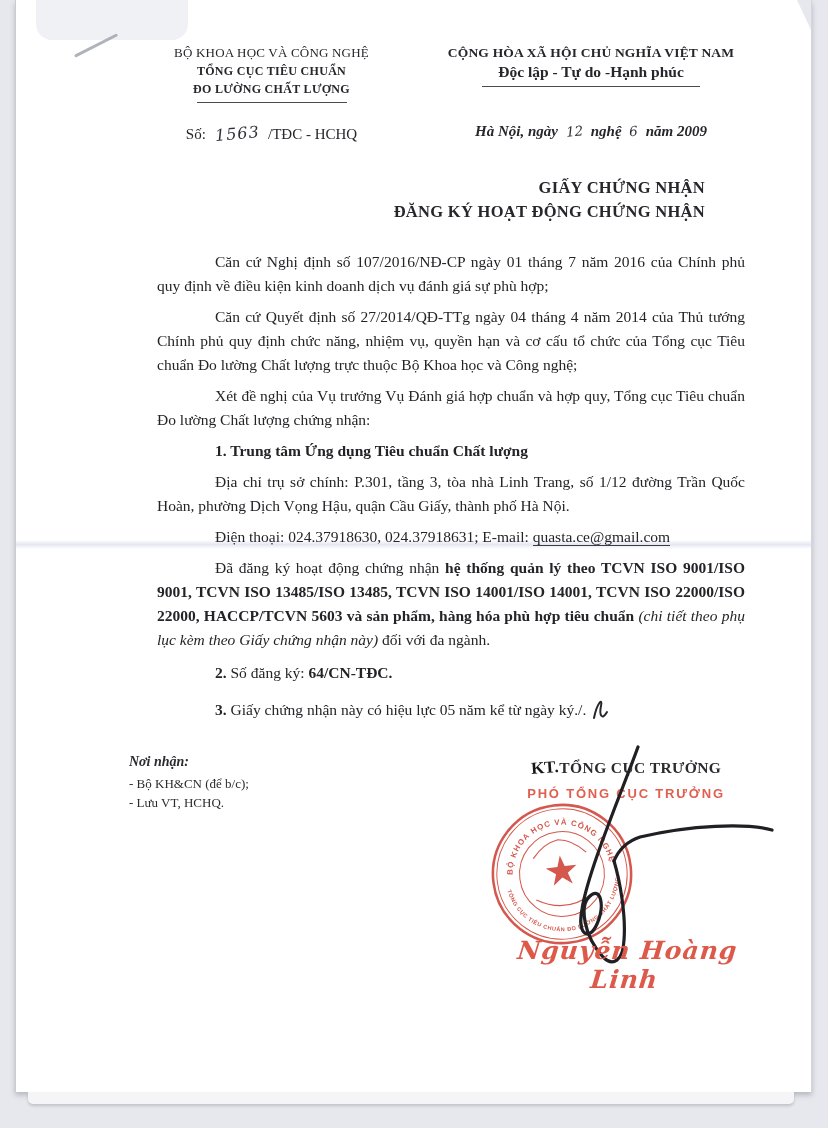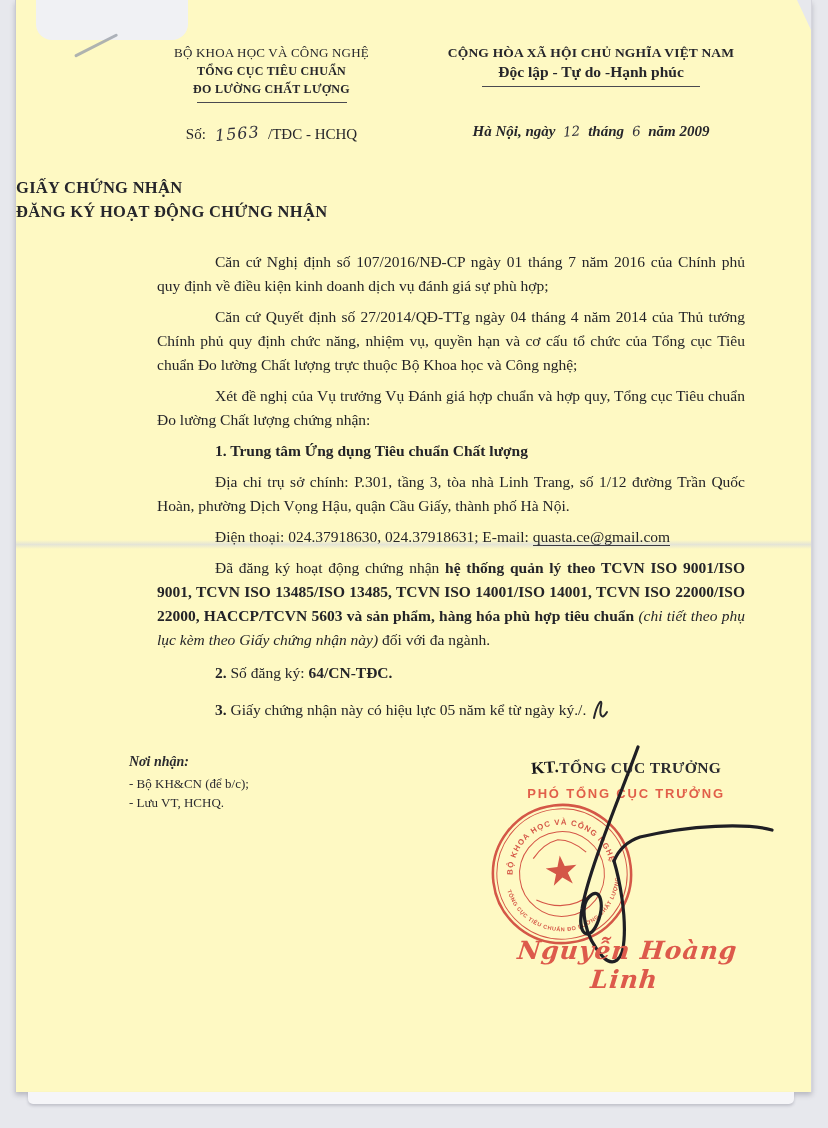--- a/index.html
+++ b/index.html
@@ -4,21 +4,21 @@
 <style>
   html,body{margin:0;padding:0;}
   body{
     width:828px;height:1128px;position:relative;overflow:hidden;
     background:#e7e8ed;
     font-family:"Liberation Serif","DejaVu Serif",serif;
     color:#26262b;
   }
   .paper{
     position:absolute;left:15px;top:0;width:795px;height:1092px;
-    background:#fef9c3;
+    background:#ffffff;
     border-left:1px solid #c9cad2;
     border-right:1px solid #d5d5dd;
     box-shadow:0 3px 5px rgba(60,60,80,.28);
   }
   .corner-cut{
     position:absolute;right:0;top:0;width:0;height:0;
     border-top:30px solid #e7e8ed;border-left:14px solid transparent;
   }
   .fold-line{
     position:absolute;left:0;top:540px;width:795px;height:9px;
@@ -53,21 +53,21 @@
   .h-right .motto{font-size:15.5px;font-weight:bold;line-height:22px;}
   .h-right .rule{margin:3px auto 0;width:218px;height:1.2px;background:#4a4a50;}
   .date-line{margin-top:36px;font-size:15px;font-style:italic;font-weight:bold;white-space:nowrap;}
   .hw{
     font-family:"DejaVu Serif",serif;font-style:italic;font-weight:normal;
     display:inline-block;transform:rotate(-5deg);color:#31313b;
   }
   .hw-num{font-size:16px;letter-spacing:1px;margin:0 5px;}
   .hw-sm{font-size:13.5px;margin:0 4px;}
   
-  .title{position:absolute;left:0;top:176px;width:689px;text-align:left;
+  .title{position:absolute;left:0;top:176px;width:689px;text-align:right;
     font-weight:bold;font-size:16.5px;line-height:24px;letter-spacing:.3px;}
   
   .body{position:absolute;left:125px;top:250px;width:620px;
     font-size:15.5px;line-height:24px;text-align:justify;color:#242428;}
   .body p{margin:0 16px 7px;text-indent:58px;}
   .b{font-weight:bold;}
   .it{font-style:italic;}
   .email{border-bottom:1px solid #3a3a40;}
   .item{margin-top:9px !important;margin-bottom:9px !important;}
   .squig{vertical-align:-9px;margin-left:3px;}
@@ -104,21 +104,21 @@
     </div>
   </div>
 
   <div class="h-right">
     <div class="country">CỘNG HÒA XÃ HỘI CHỦ NGHĨA VIỆT NAM</div>
     <div class="motto">Độc lập - Tự do -Hạnh phúc</div>
     <div class="rule"></div>
     <div class="date-line">
       <span>Hà Nội, ngày</span>
       <span class="hw hw-sm">12</span>
-      <span>tháng</span>
+      <span>nghệ</span>
       <span class="hw hw-sm">6</span>
       <span>năm 2009</span>
     </div>
   </div>
 
   <div class="title">
     <div>GIẤY CHỨNG NHẬN</div>
     <div>ĐĂNG KÝ HOẠT ĐỘNG CHỨNG NHẬN</div>
   </div>
 

